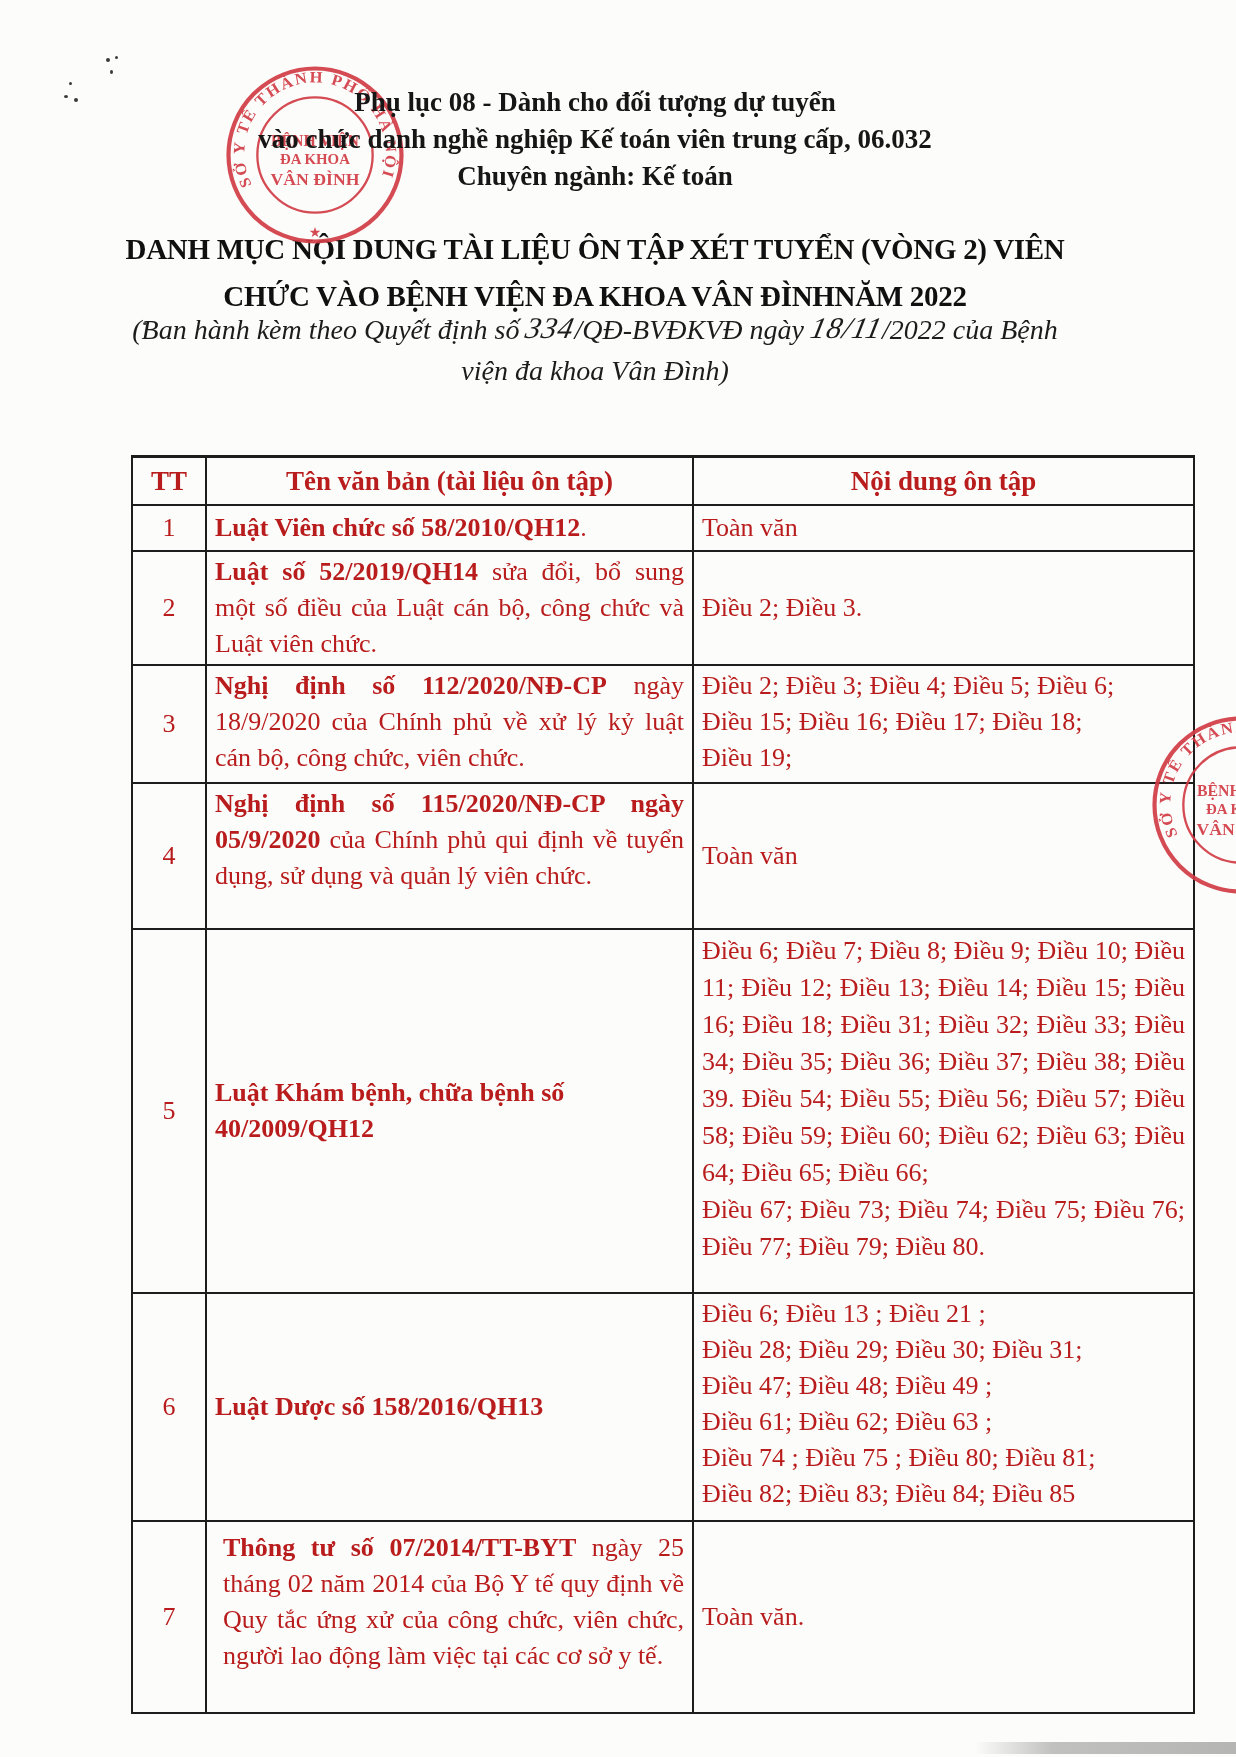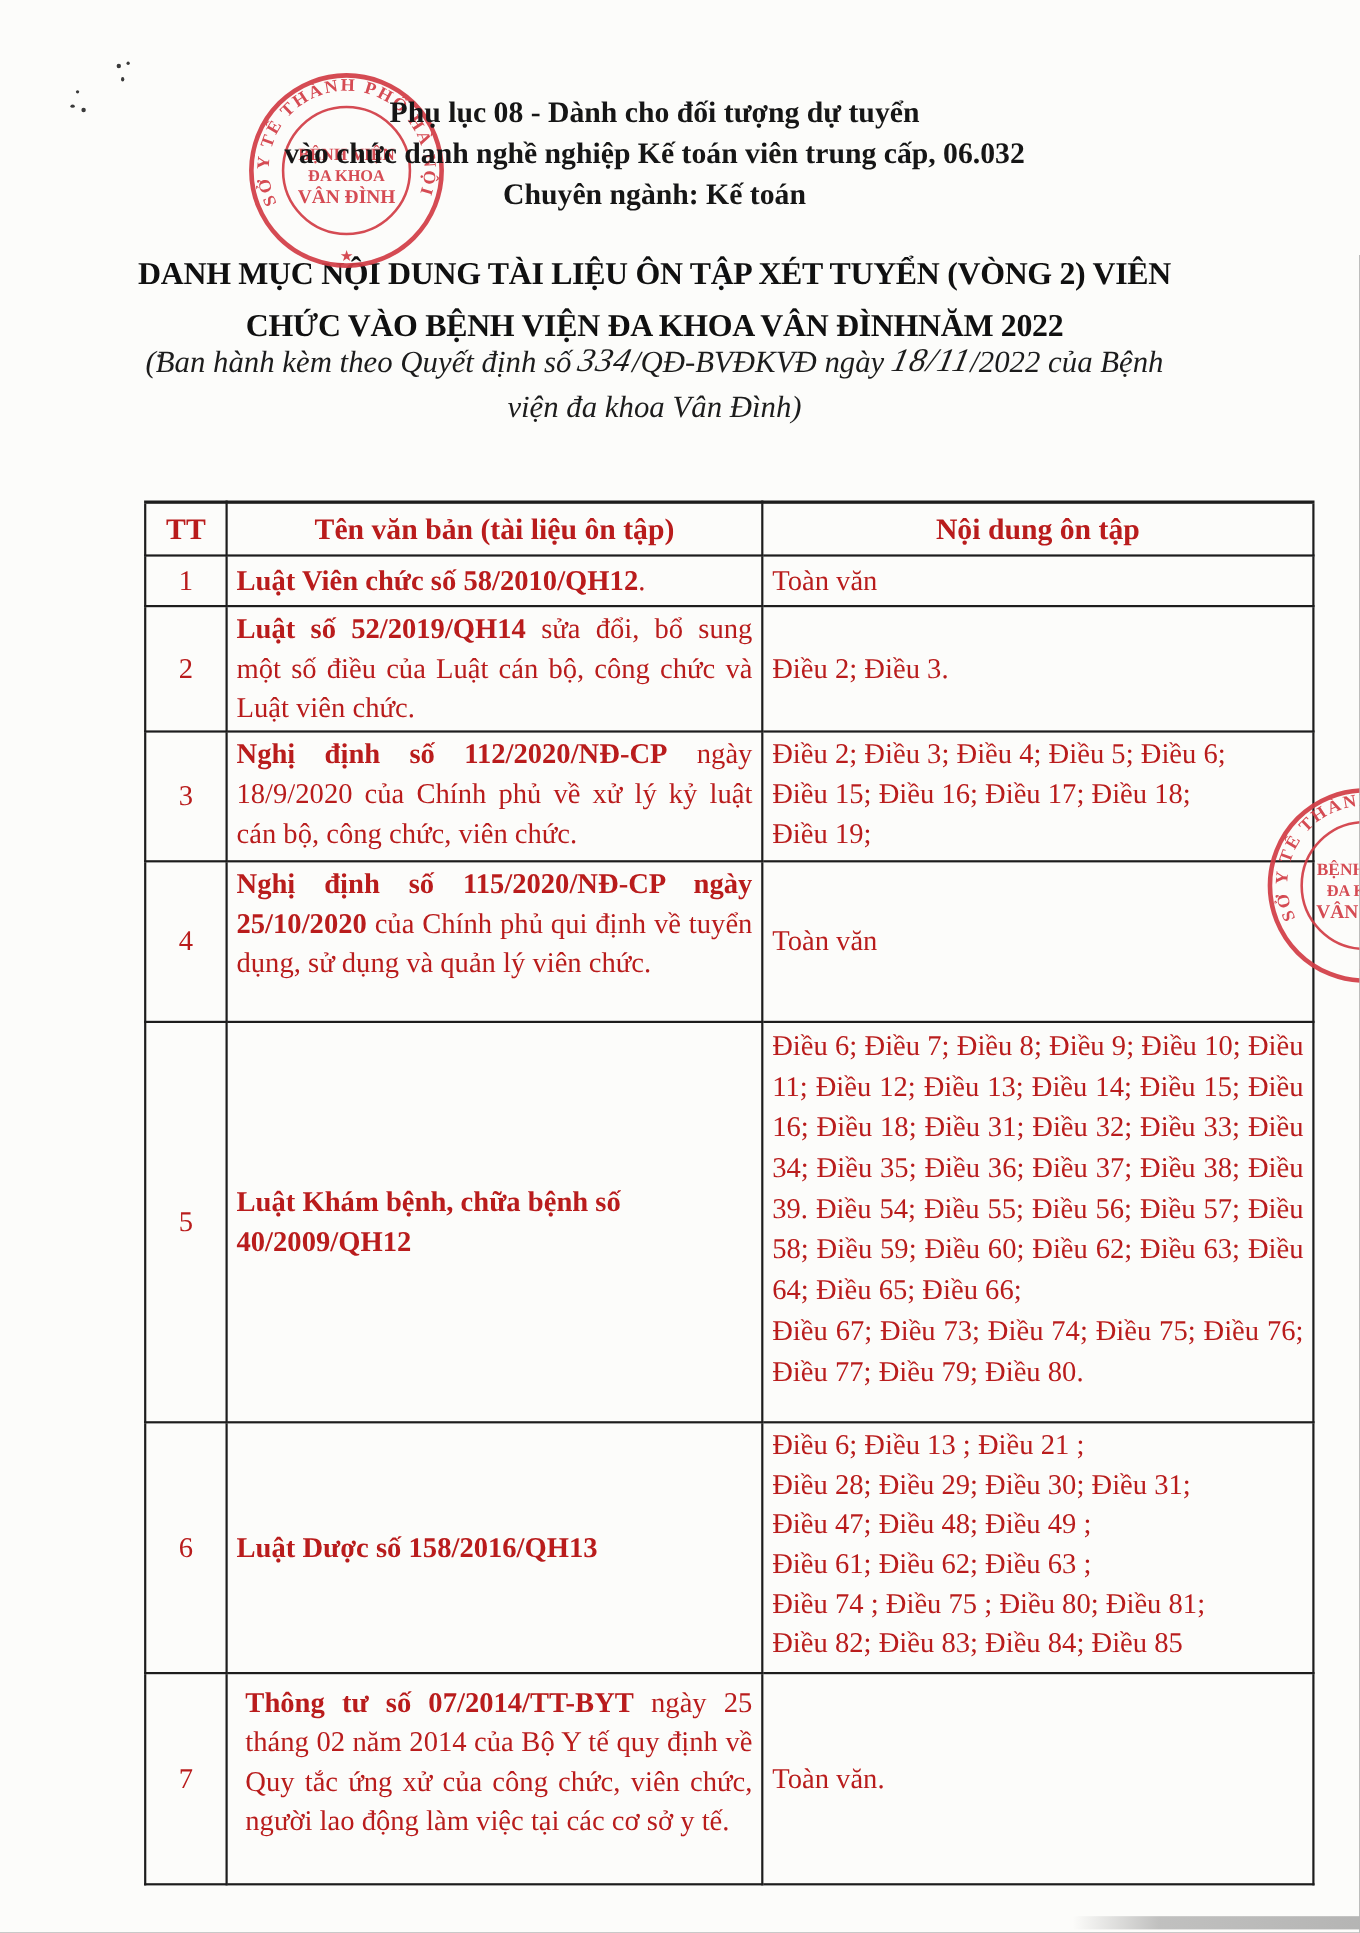--- a/index.html
+++ b/index.html
@@ -181,21 +181,21 @@
           </td>
           <td class="c-content">
             <div>Điều 2; Điều 3; Điều 4; Điều 5; Điều 6;</div>
             <div>Điều 15; Điều 16; Điều 17; Điều 18;</div>
             <div>Điều 19;</div>
           </td>
         </tr>
         <tr>
           <td class="c-tt">4</td>
           <td class="c-name">
-            <div class="justify"><b>Nghị định số 115/2020/NĐ-CP ngày 25/10/2020</b><span> của Chính phủ qui định về tuyển dụng, sử dụng và quản lý viên chức.</span></div>
+            <div class="justify"><b>Nghị định số 115/2020/NĐ-CP ngày 05/9/2020</b><span> của Chính phủ qui định về tuyển dụng, sử dụng và quản lý viên chức.</span></div>
           </td>
           <td class="c-content">
             <div>Toàn văn</div>
           </td>
         </tr>
         <tr>
           <td class="c-tt">5</td>
           <td class="c-name">
             <div><b>Luật Khám bệnh, chữa bệnh số 40/2009/QH12</b></div>
           </td>

